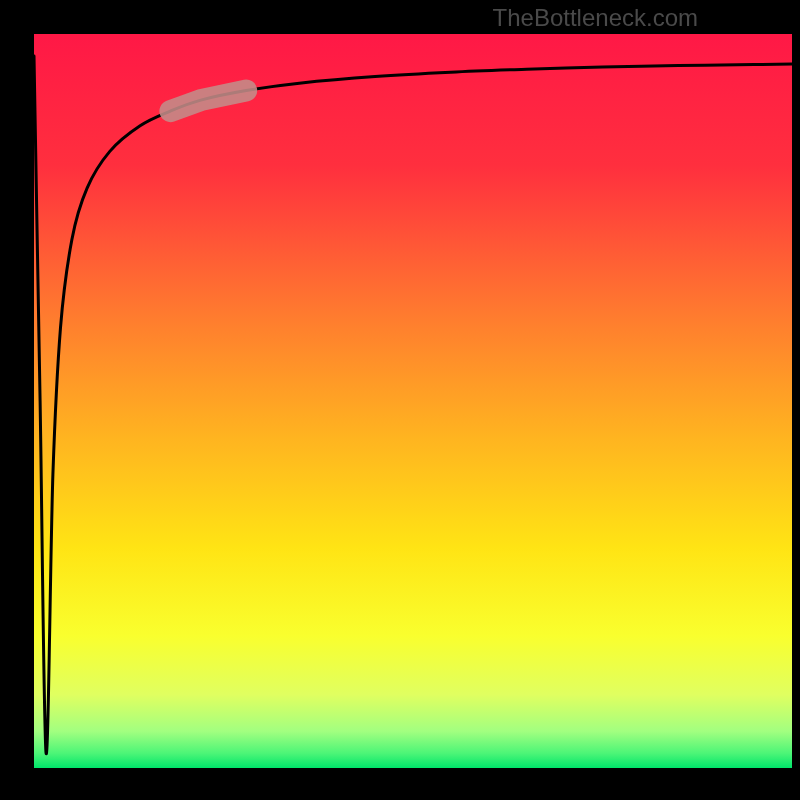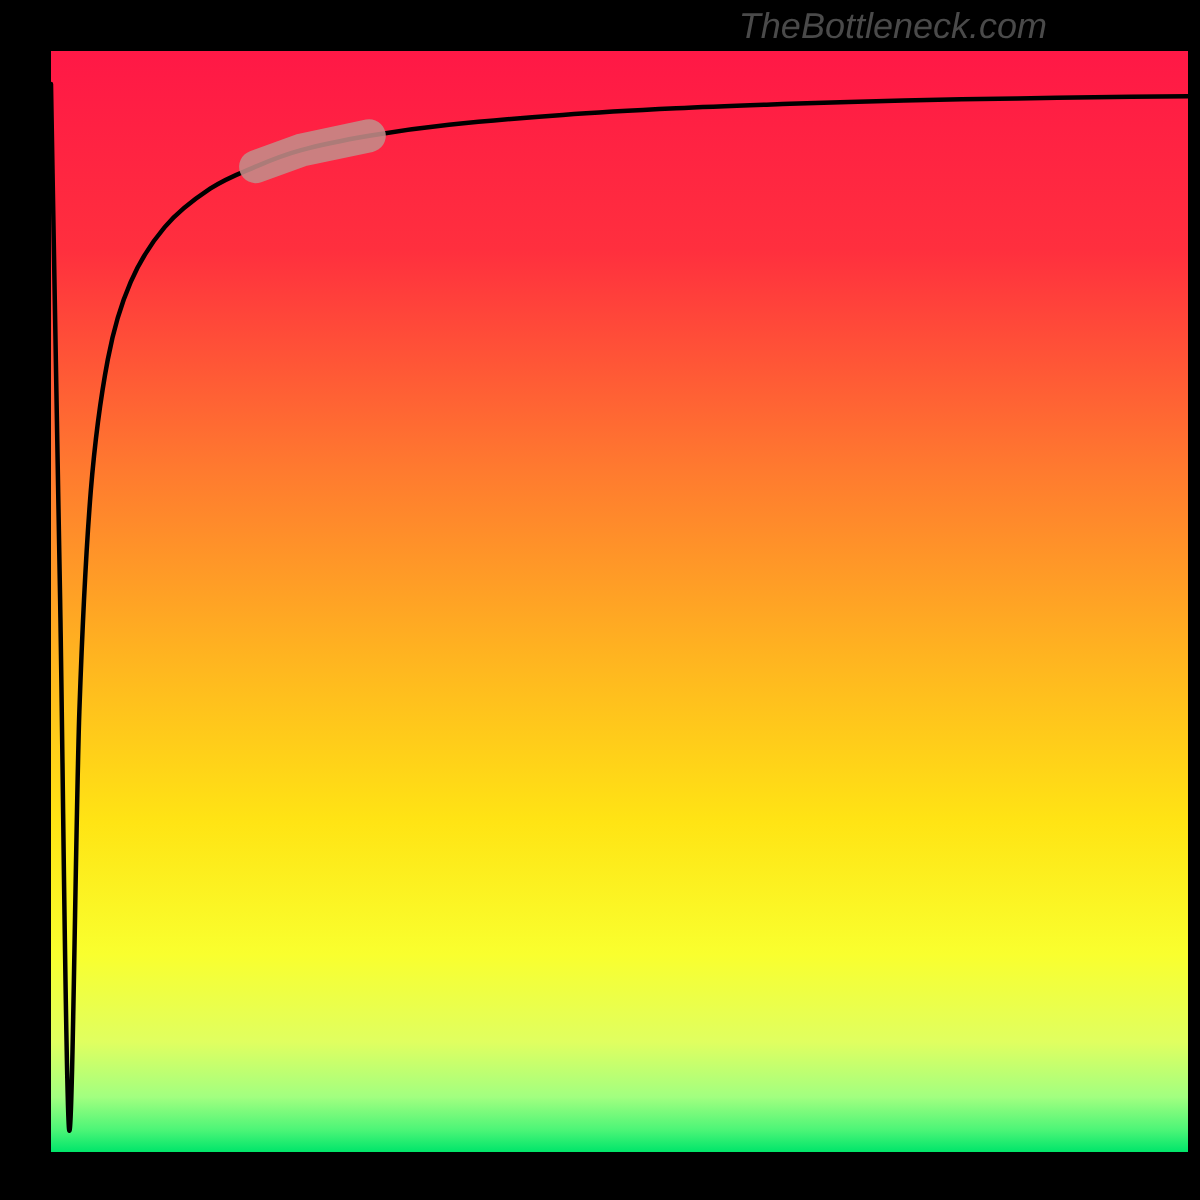--- a/index.html
+++ b/index.html
@@ -7,21 +7,20 @@
     padding: 0;
     width: 800px;
     height: 800px;
     background: #000;
     overflow: hidden;
   }
   .container {
     position: relative;
     width: 708px;
     height: 800px;
-    font-style: italic;
   }
   .watermark {
     position: absolute;
     top: 4px;
     right: 10px;
     font-family: Arial, Helvetica, sans-serif;
     font-size: 24px;
     color: #4a4a4a;
     font-weight: 400;
     letter-spacing: 0px;

